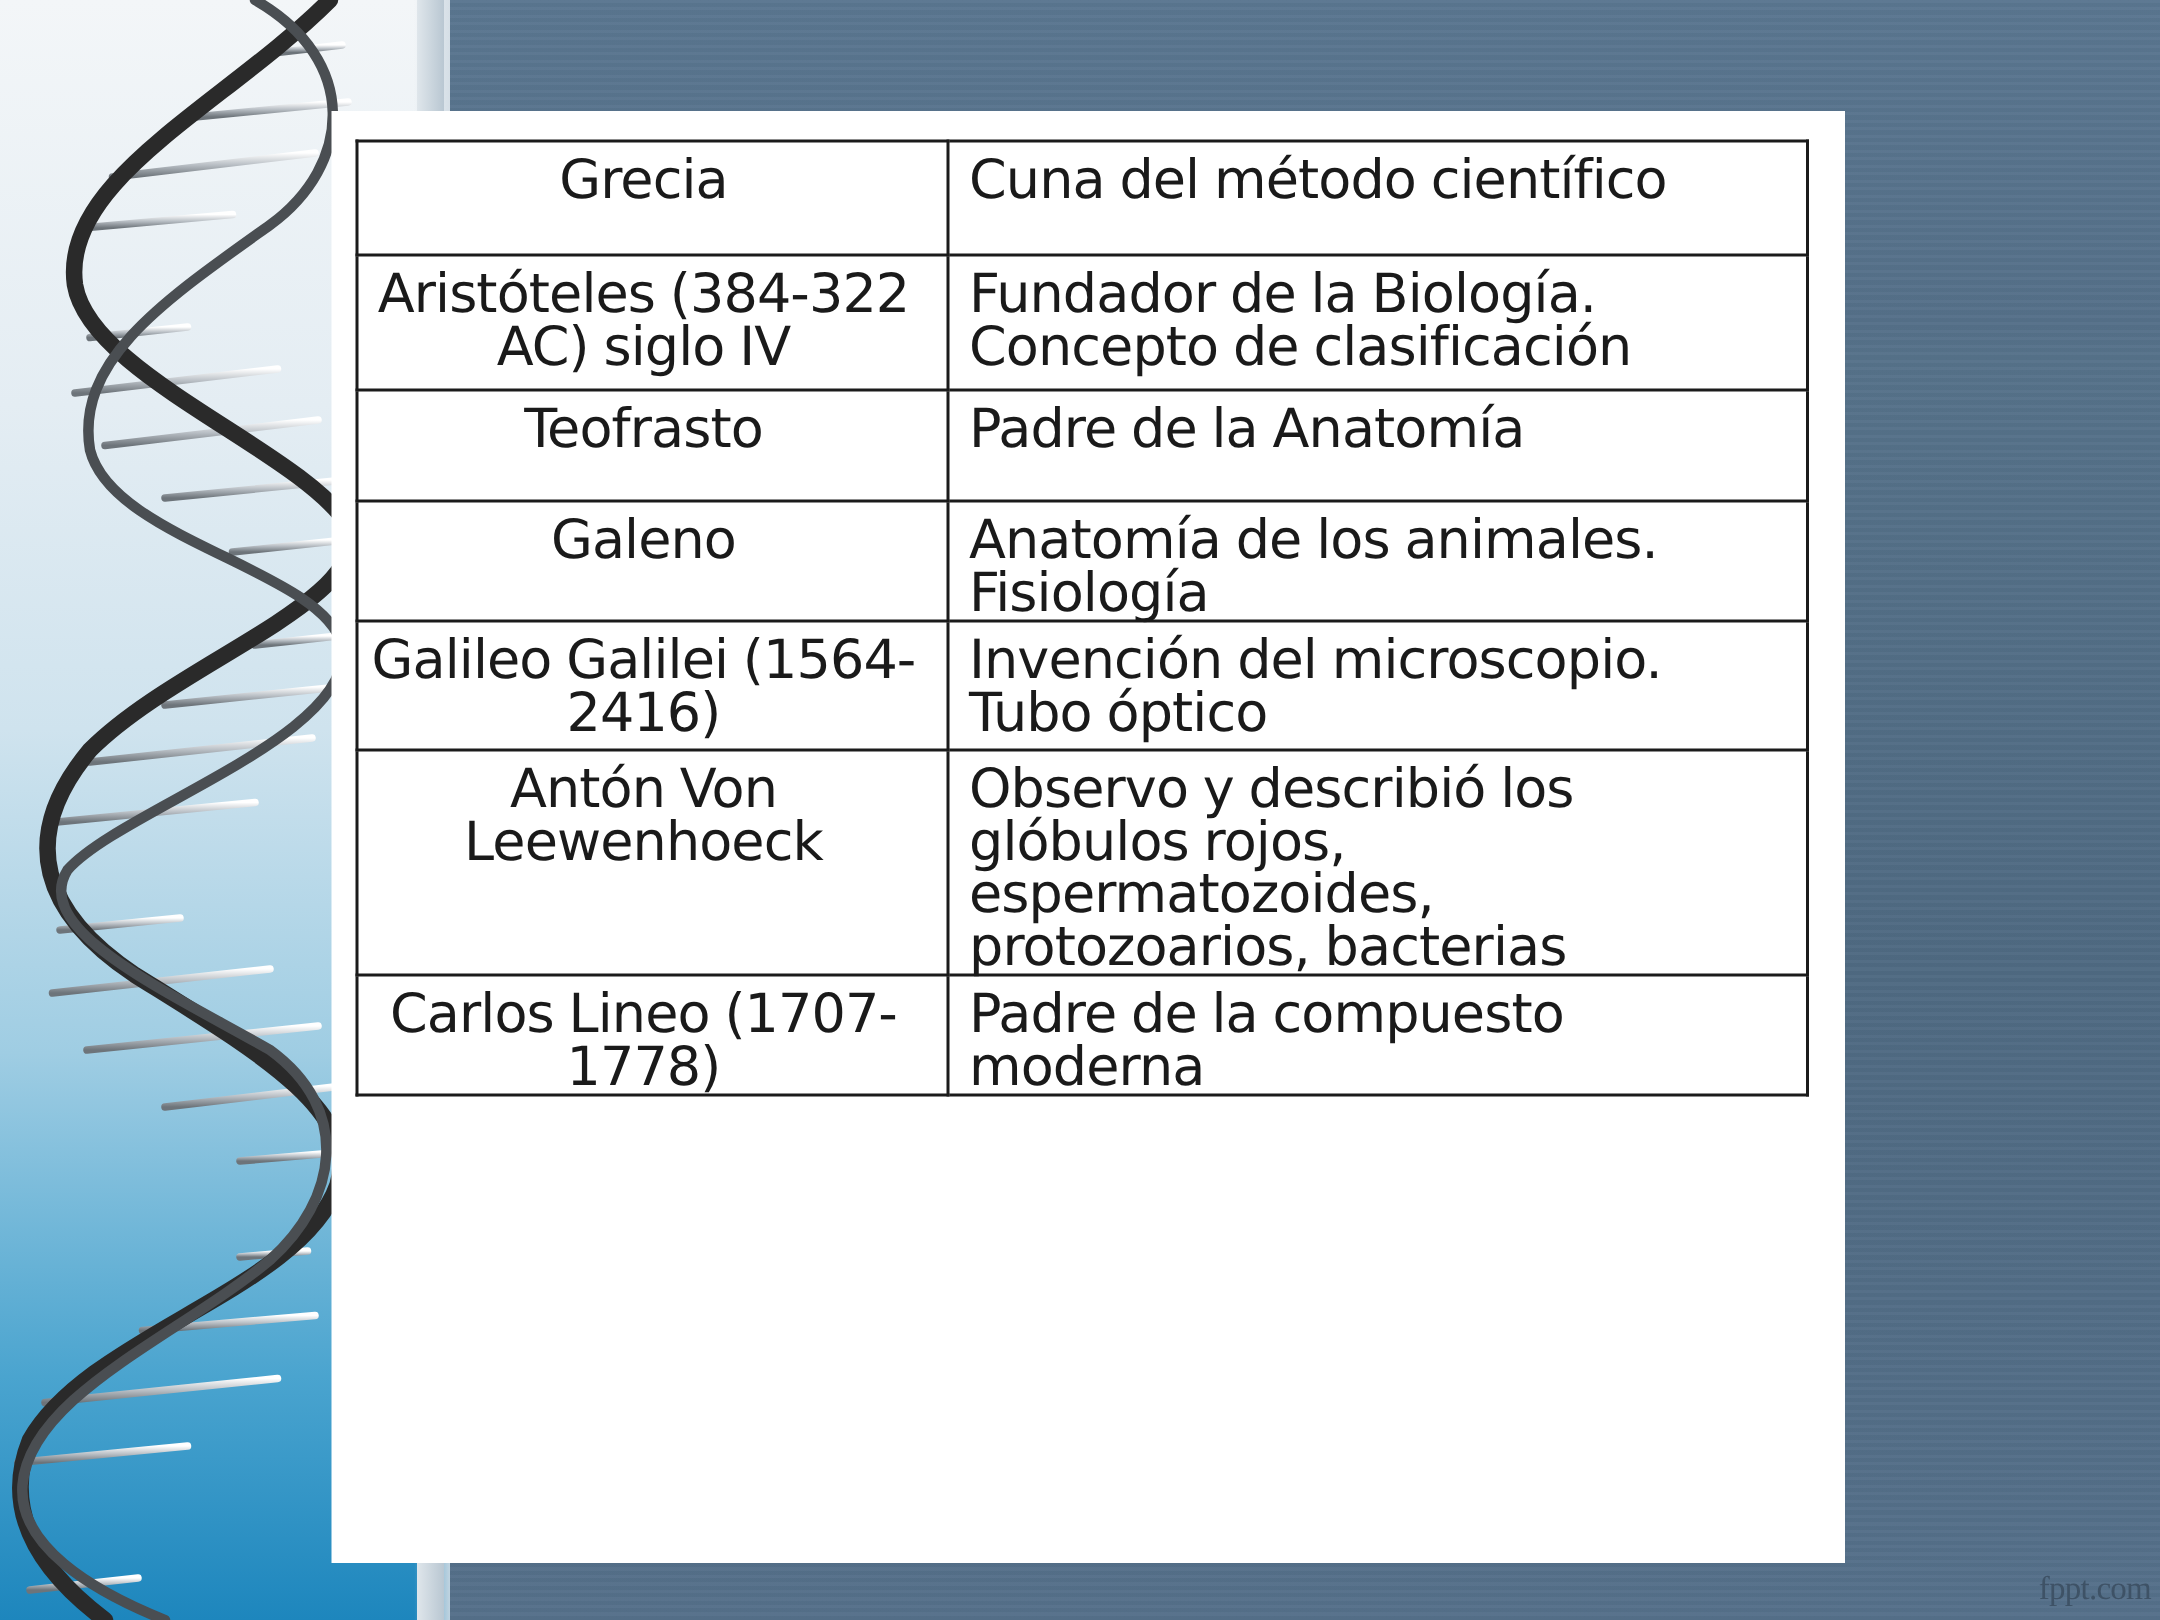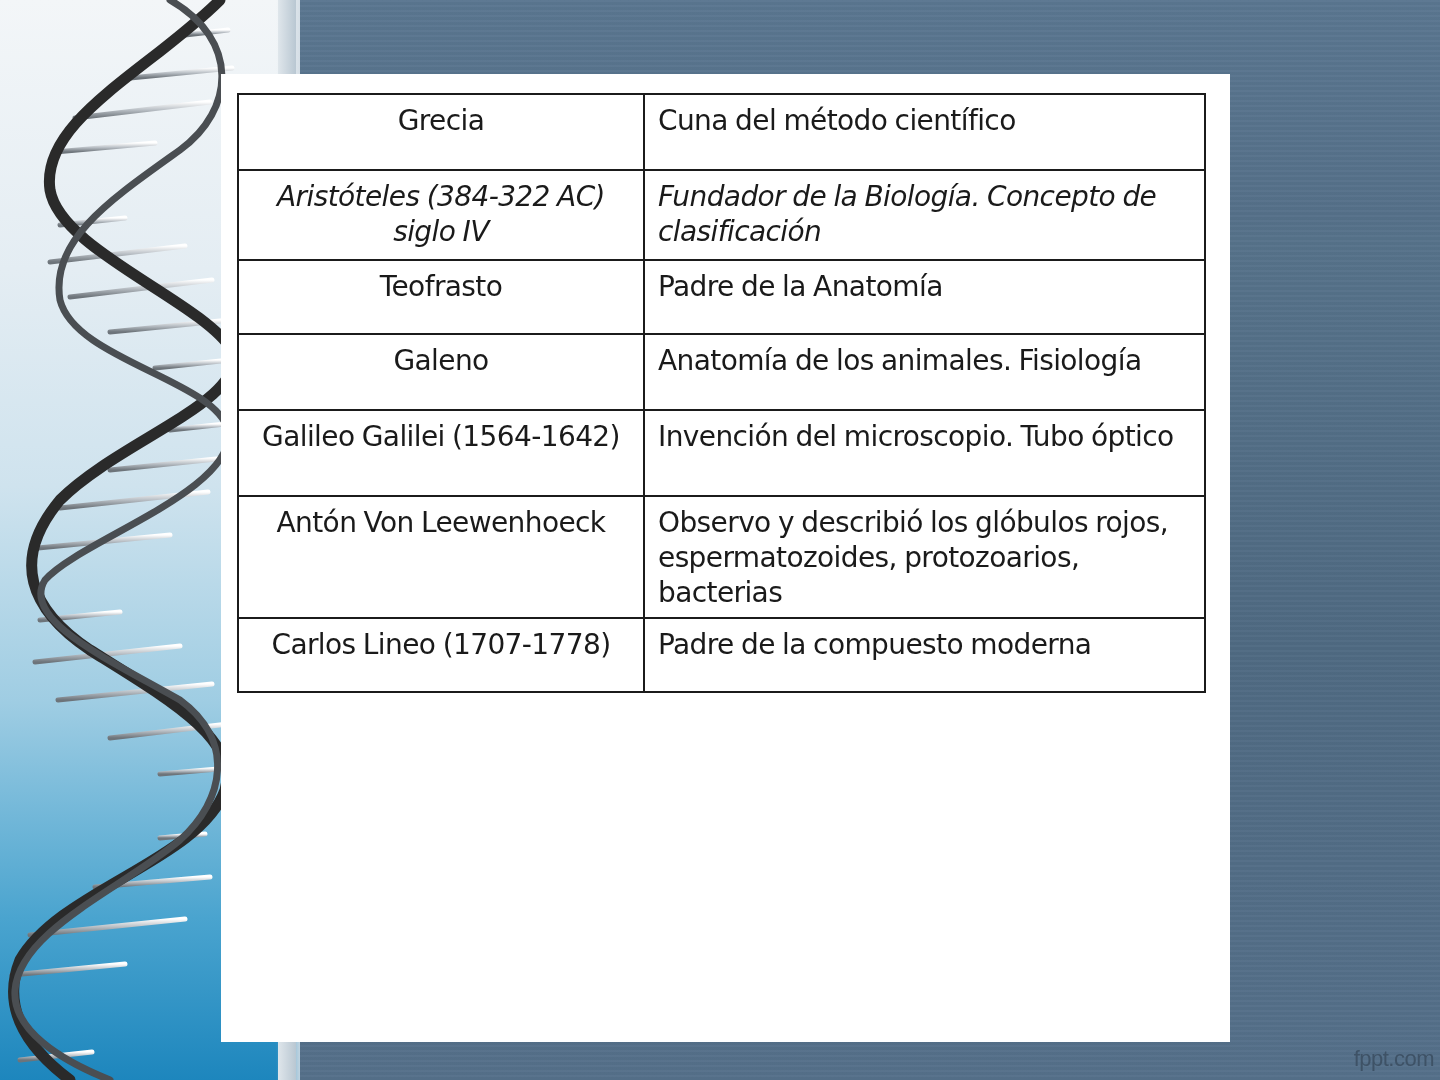--- a/index.html
+++ b/index.html
@@ -58,54 +58,54 @@
       position: absolute;
       left: 16px;
       top: 19px;
       width: 969px;
       border-collapse: collapse;
       table-layout: fixed;
     }
     table.bio td {
       border: 2px solid #1b1b1b;
       vertical-align: top;
-      font-size: 28px;
+      font-size: 36px;
       line-height: 35px;
       color: #1a1a1a;
       letter-spacing: -0.6px;
-      padding: 8px 12px 0 12px;
+      padding: 8px 12px 0 0;
       word-spacing: -1px;
     }
     table.bio td.c1 {
       width: 380px;
       text-align: center;
     }
     table.bio td.c2 {
       text-align: left;
       padding-left: 13px;
     }
     .r0 td { height: 66px; }
-    .r1 td { height: 80px; font-style: italic; }
+    .r1 td { height: 80px; }
     .r2 td { height: 64px; }
     .r3 td { height: 66px; }
     .r4 td { height: 76px; }
     .r5 td { height: 64px; }
     .r6 td { height: 76px; }
     .r7 td { height: 64px; }
     .r8 td { height: 112px; }
     .r9 td { height: 112px; }
     .r10 td { height: 64px; }
     .watermark {
       position: absolute;
       right: 6px;
       bottom: 8px;
       font-size: 22px;
       color: #3e5266;
       letter-spacing: -0.5px;
-      font-family: Liberation Sans, sans-serif;
+      font-family: Liberation Serif, serif;
     }
   </style>
 </head>
 <body>
 
 <div class="bg-right"></div>
 <div class="bg-left"></div>
 <div class="bg-divider"></div>
 
 <svg class="helix" viewBox="0 0 240 1080" xmlns="http://www.w3.org/2000/svg">
@@ -160,21 +160,21 @@
       </tr>
       <tr class="r2">
         <td class="c1">Teofrasto</td>
         <td class="c2">Padre de la Anatomía</td>
       </tr>
       <tr class="r3">
         <td class="c1">Galeno</td>
         <td class="c2">Anatomía de los animales. Fisiología</td>
       </tr>
       <tr class="r6">
-        <td class="c1">Galileo Galilei (1564-1642)</td>
+        <td class="c1">Galileo Galilei (1564-2416)</td>
         <td class="c2">Invención del microscopio. Tubo óptico</td>
       </tr>
       <tr class="r8">
         <td class="c1">Antón Von Leewenhoeck</td>
         <td class="c2">Observo y describió los glóbulos rojos, espermatozoides, protozoarios, bacterias</td>
       </tr>
       <tr class="r10">
         <td class="c1">Carlos Lineo (1707-1778)</td>
         <td class="c2">Padre de la compuesto moderna</td>
       </tr>

